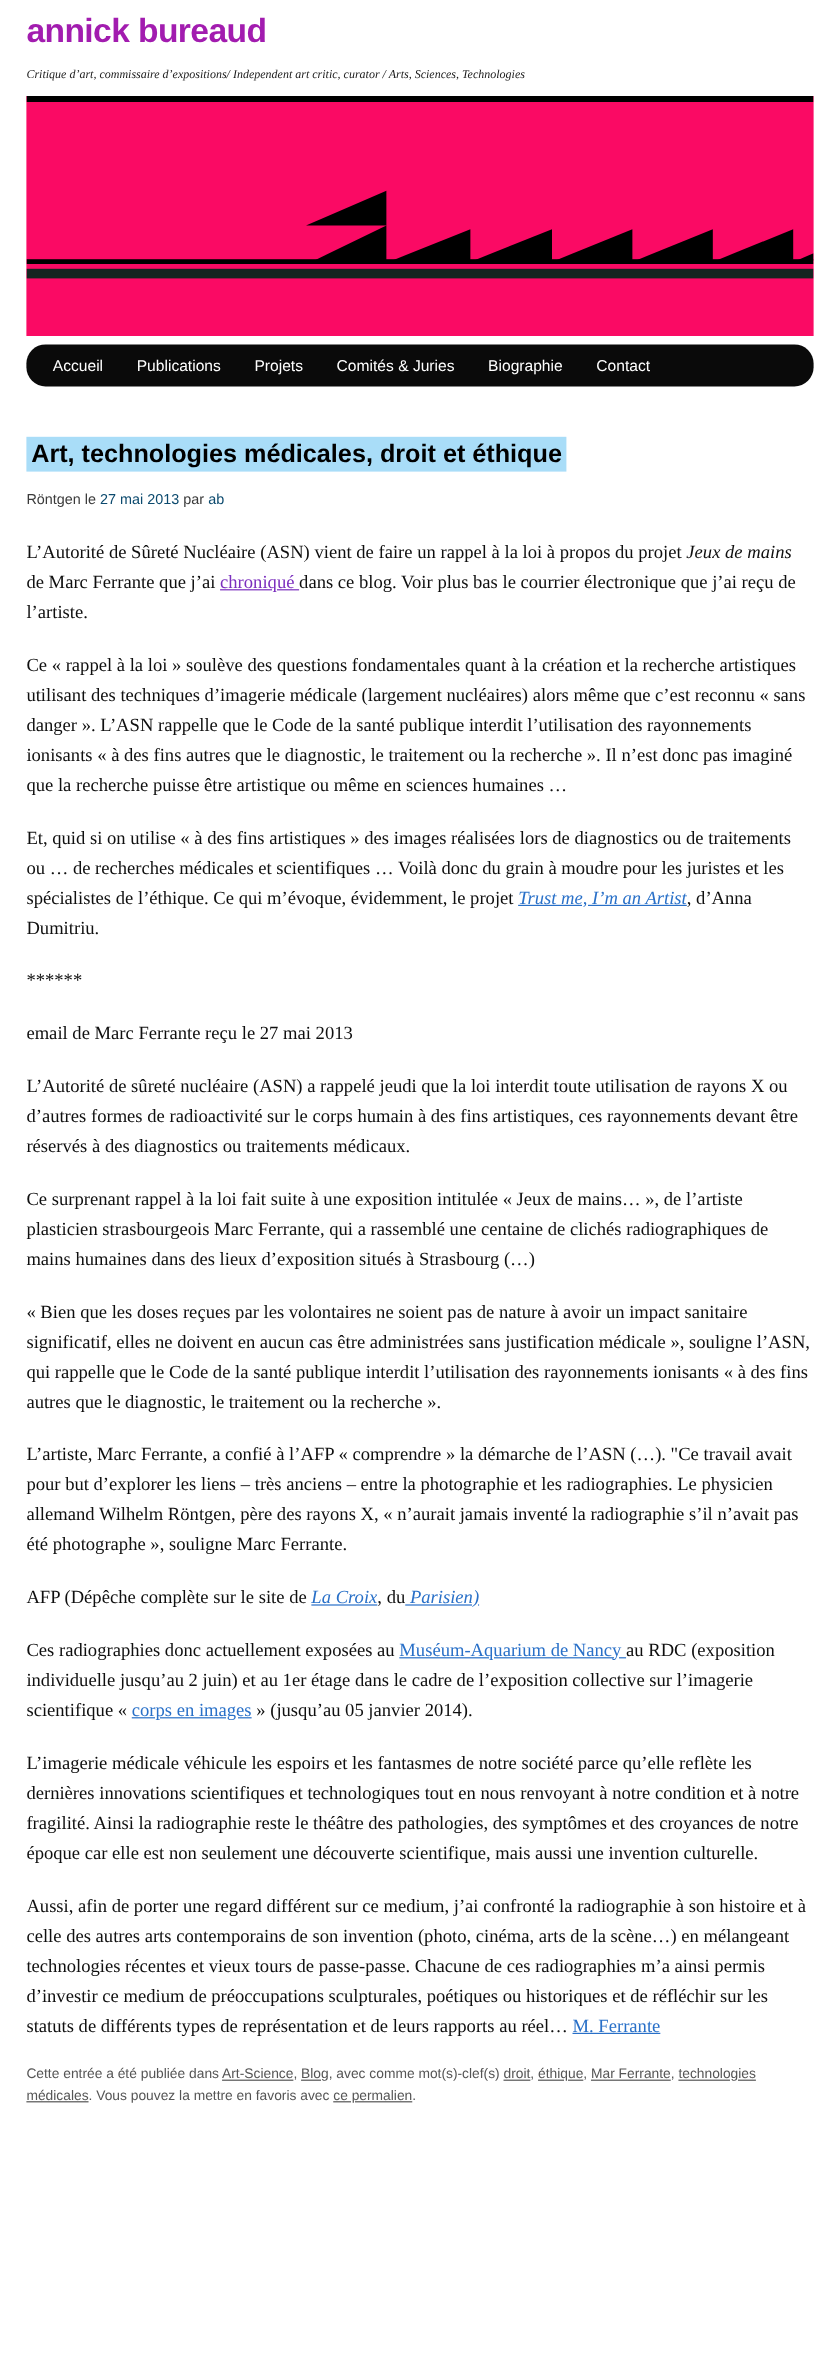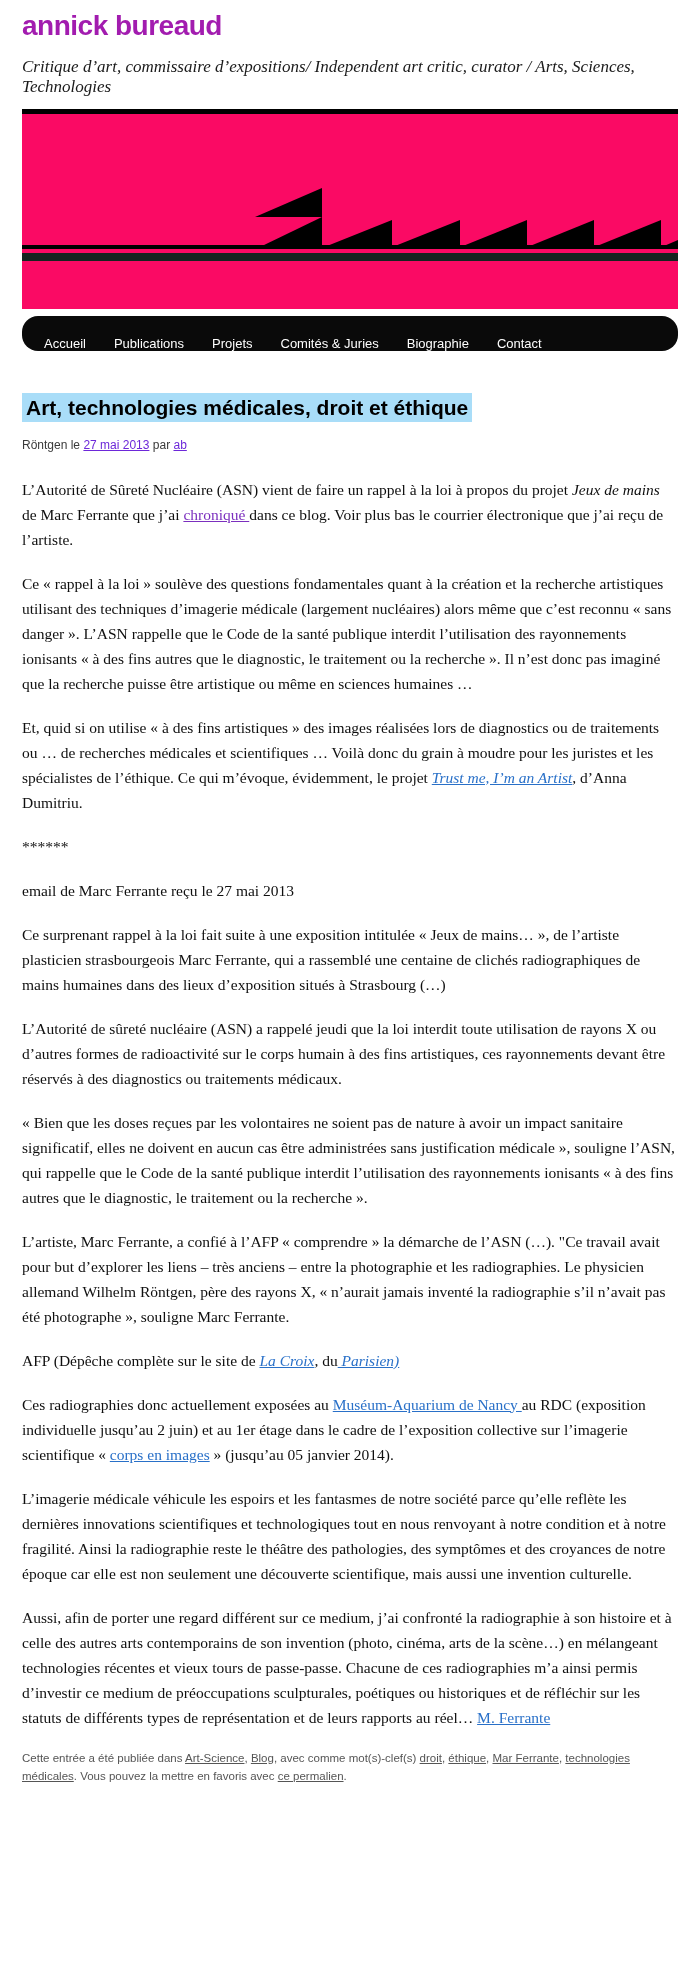--- a/index.html
+++ b/index.html
@@ -2,38 +2,38 @@
 <html lang="fr" style="--banner-pink: #fa0a64; --banner-black: #000000; --banner-dark-stripe: #152420; --nav-bg: #0a0a0a; --title-highlight: #a9ddf8; --link-blue: #2970c8; --link-visited: #7b2fbe;"><head>
 <meta charset="utf-8">
 <style>
   html,body { margin:0; padding:0; background:#fff; }
   body { width:700px; font-family:"Liberation Serif", serif; color:#0f0f0f; }
   .wrap { padding:0 22px; }
 
   .site-title { font-family:"Liberation Sans", sans-serif; font-weight:bold;
     font-size:28px; letter-spacing:-0.5px; color:#a21caf; margin:10px 0 0 0; }
   .site-desc { font-family:"Liberation Serif", serif; font-style:italic;
-    font-size:17px; color:#1a1a1a; margin-top:15px; }
+    font-size:10px; color:#1a1a1a; margin-top:15px; }
 
   .banner { margin-top:12px; height:200px; position:relative;
     background:var(--banner-pink,#fa0a64); overflow:hidden; }
   .banner svg { position:absolute; left:0; top:0; width:100%; height:100%; display:block; }
 
   .nav { margin-top:7px; background:var(--nav-bg,#0a0a0a); height:35px;
-    display:flex; align-items:flex-end; padding:0 8px;border-radius:16px; }
+    display:flex; align-items:center; padding:0 8px;border-radius:16px; }
   .nav-item { color:#fff; font-family:"Liberation Sans", sans-serif;
     font-size:13px; padding:0 14px; cursor:pointer; white-space:nowrap; }
 
   .post-title { margin-top:44px; font-family:"Liberation Sans", sans-serif;
     font-size:21px; font-weight:bold; color:#000; line-height:1.2; }
   .post-title .hl { background:var(--title-highlight,#a9ddf8); padding:3px 4px; }
 
   .post-meta { margin-top:11px; font-family:"Liberation Sans", sans-serif;
     font-size:12px; color:#3a3a3a; }
-  .post-meta a { color:#6d28d9; text-decoration:underline; cursor:pointer; }
+  .post-meta a { color:#0c4a6e; cursor:pointer; }
 
   .article { margin-top:25px; font-size:15.5px; line-height:25px; color:#0f0f0f; }
   .article p { margin:0 0 19px 0; }
   .article a { color:var(--link-blue,#2970c8); text-decoration:underline; cursor:pointer;margin-top:31px; }
   .article a.visited { color:var(--link-visited,#7b2fbe); }
   .article .it { font-style:italic; }
 
   .footer { padding-bottom:16px;
     font-family:"Liberation Sans", sans-serif; font-size:11.5px;
     color:#555; line-height:1.6; }
@@ -80,22 +80,22 @@
     <span>par</span>
     <a>ab</a>
   </div>
 
   <div class="article">
       <p><span>L’Autorité de Sûreté Nucléaire (ASN) vient de faire un rappel à la loi à propos du projet </span><span class="it">Jeux de mains</span><span> de Marc Ferrante que j’ai </span><a class="visited">chroniqué </a><span>dans ce blog. Voir plus bas le courrier électronique que j’ai reçu de l’artiste.</span></p>
       <p><span>Ce « rappel à la loi » soulève des questions fondamentales quant à la création et la recherche artistiques utilisant des techniques d’imagerie médicale (largement nucléaires) alors même que c’est reconnu « sans danger ». L’ASN rappelle que le Code de la santé publique interdit l’utilisation des rayonnements ionisants « à des fins autres que le diagnostic, le traitement ou la recherche ». Il n’est donc pas imaginé que la recherche puisse être artistique ou même en sciences humaines …</span></p>
       <p><span>Et, quid si on utilise « à des fins artistiques » des images réalisées lors de diagnostics ou de traitements ou … de recherches médicales et scientifiques …  Voilà donc du grain à moudre pour les juristes et les spécialistes de l’éthique. Ce qui m’évoque, évidemment, le projet </span><a class="it">Trust me, I’m an Artist</a><span>, d’Anna Dumitriu.</span></p>
       <p><span>******</span></p>
       <p><span>email de Marc Ferrante reçu le 27 mai 2013</span></p>
+      <p><span>L’Autorité de sûreté nucléaire (ASN) a rappelé jeudi que la loi interdit toute utilisation de rayons X ou d’autres formes de radioactivité sur le corps humain à des fins artistiques, ces rayonnements devant être réservés à des diagnostics ou traitements médicaux.</span></p>
       <p><span>Ce surprenant rappel à la loi fait suite à une exposition intitulée « Jeux de mains… », de l’artiste plasticien strasbourgeois Marc Ferrante, qui a rassemblé une centaine de clichés radiographiques de mains humaines dans des lieux d’exposition situés à Strasbourg (…)</span></p>
-      <p><span>L’Autorité de sûreté nucléaire (ASN) a rappelé jeudi que la loi interdit toute utilisation de rayons X ou d’autres formes de radioactivité sur le corps humain à des fins artistiques, ces rayonnements devant être réservés à des diagnostics ou traitements médicaux.</span></p>
       <p><span>« Bien que les doses reçues par les volontaires ne soient pas de nature à avoir un impact sanitaire significatif, elles ne doivent en aucun cas être administrées sans justification médicale », souligne l’ASN, qui rappelle que le Code de la santé publique interdit l’utilisation des rayonnements ionisants « à des fins autres que le diagnostic, le traitement ou la recherche ».</span></p>
       <p><span>L’artiste, Marc Ferrante, a confié à l’AFP  « comprendre » la démarche de l’ASN (…). "Ce travail avait pour but d’explorer les liens – très anciens – entre la photographie et les radiographies. Le physicien allemand Wilhelm Röntgen, père des rayons X,  « n’aurait jamais inventé la radiographie s’il n’avait pas été photographe », souligne Marc Ferrante.</span></p>
       <p><span>AFP (Dépêche complète sur le site de </span><a class="it">La Croix</a><span>, du</span><a class="it"> Parisien)</a></p>
       <p><span>Ces radiographies donc actuellement exposées au </span><a>Muséum-Aquarium de Nancy </a><span>au RDC (exposition individuelle jusqu’au 2 juin) et au 1er étage dans le cadre de l’exposition collective sur l’imagerie scientifique « </span><a>corps en images</a><span> » (jusqu’au 05 janvier 2014).</span></p>
       <p><span>L’imagerie médicale véhicule les espoirs et les fantasmes de notre société parce qu’elle reflète les dernières innovations scientifiques et technologiques tout en nous renvoyant à notre condition et à notre fragilité. Ainsi la radiographie reste le théâtre des pathologies, des symptômes et des croyances de notre époque car elle est non seulement une découverte scientifique, mais aussi une invention culturelle.</span></p>
       <p><span>Aussi, afin de porter une regard différent sur ce medium, j’ai confronté la radiographie à son histoire et à celle des autres arts contemporains de son invention (photo, cinéma, arts de la scène…) en mélangeant technologies récentes et vieux tours de passe-passe. Chacune de ces radiographies m’a ainsi permis d’investir ce medium de préoccupations sculpturales, poétiques ou historiques et de réfléchir sur les statuts de différents types de représentation et de leurs rapports au réel…  </span><a>M. Ferrante</a></p>
     </div>
 
   <div class="footer"><span>Cette entrée a été publiée dans </span><a>Art-Science</a><span>, </span><a>Blog</a><span>, avec comme mot(s)-clef(s) </span><a>droit</a><span>, </span><a>éthique</a><span>, </span><a>Mar Ferrante</a><span>, </span><a>technologies médicales</a><span>. Vous pouvez la mettre en favoris avec </span><a>ce permalien</a><span>.</span></div>
 

